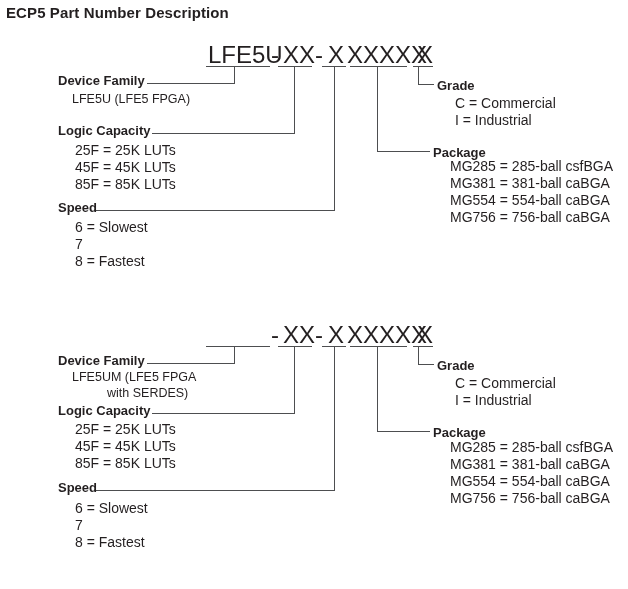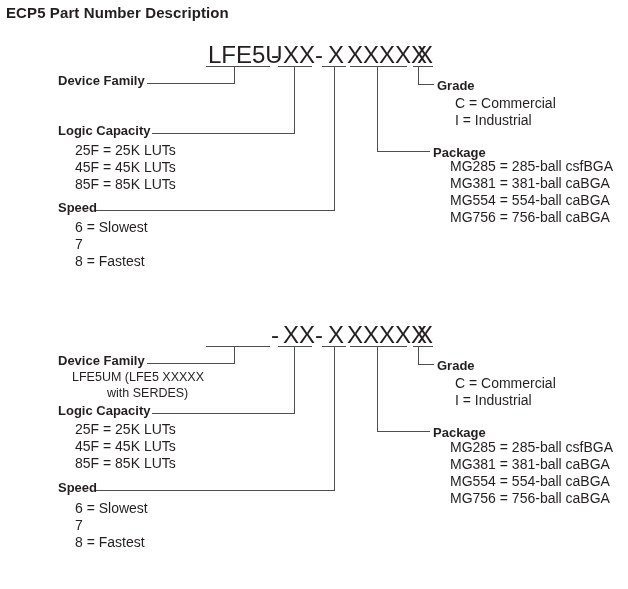--- a/index.html
+++ b/index.html
@@ -55,20 +55,21 @@
   <span class="abs pn" style="left:283px;top:44px;">XX</span>
   <span class="abs pn" style="left:315px;top:44px;">-</span>
   <span class="abs pn" style="left:328px;top:44px;">X</span>
   <span class="abs pn" style="left:347px;top:44px;">XXXXX</span>
   <span class="abs pn" style="left:417px;top:44px;">X</span>
 
   <div class="lblrow" style="left:58px;top:73px;width:177px;">
     <span class="lbl">Device Family</span>
     <span class="fill"></span>
   </div>
+  <div class="abs txt" style="left:72px;top:92px;">LFE5U (LFE5 FPGA)</div>
 
   <div class="lblrow" style="left:58px;top:123px;width:237px;">
     <span class="lbl">Logic Capacity</span>
     <span class="fill"></span>
   </div>
   <div class="abs items" style="left:75px;top:142px;">
     <div>25F = 25K LUTs</div>
     <div>45F = 45K LUTs</div>
     <div>85F = 85K LUTs</div>
   </div>
@@ -101,21 +102,21 @@
   <span class="abs pn" style="left:283px;top:324px;">XX</span>
   <span class="abs pn" style="left:315px;top:324px;">-</span>
   <span class="abs pn" style="left:328px;top:324px;">X</span>
   <span class="abs pn" style="left:347px;top:324px;">XXXXX</span>
   <span class="abs pn" style="left:417px;top:324px;">X</span>
 
   <div class="lblrow" style="left:58px;top:353px;width:177px;">
     <span class="lbl">Device Family</span>
     <span class="fill"></span>
   </div>
-  <div class="abs txt" style="left:72px;top:370px;">LFE5UM (LFE5 XXXXX</div>
+  <div class="abs txt" style="left:72px;top:370px;">LFE5UM (LFE5 FPGA</div>
   <div class="abs txt" style="left:107px;top:386px;">with SERDES)</div>
 
   <div class="lblrow" style="left:58px;top:403px;width:237px;">
     <span class="lbl">Logic Capacity</span>
     <span class="fill"></span>
   </div>
   <div class="abs items" style="left:75px;top:421px;">
     <div>25F = 25K LUTs</div>
     <div>45F = 45K LUTs</div>
     <div>85F = 85K LUTs</div>

